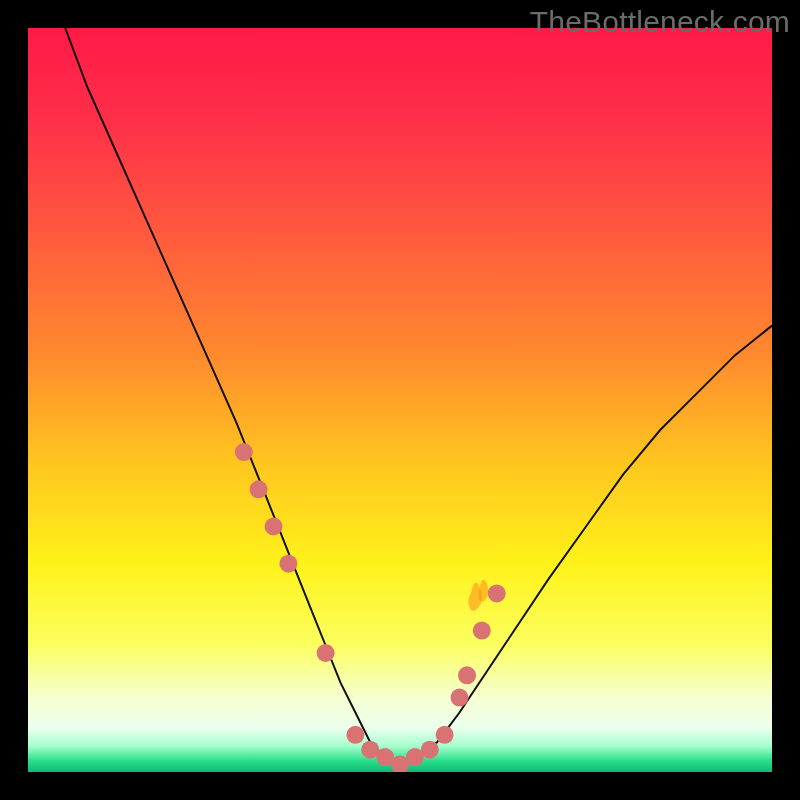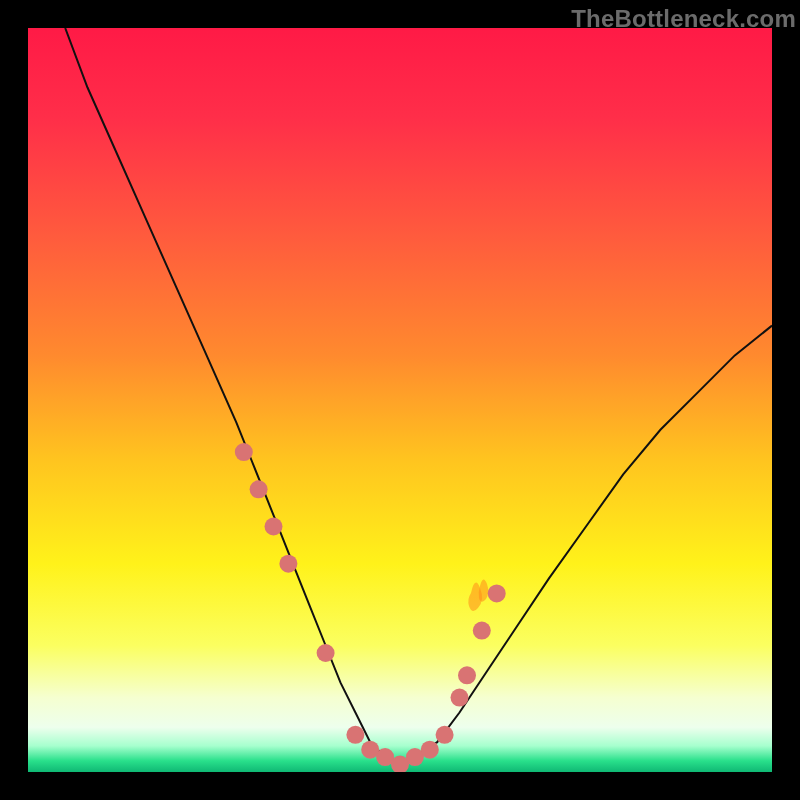--- a/index.html
+++ b/index.html
@@ -22,25 +22,25 @@
     position: absolute;
     top: 28px;
     left: 28px;
     width: 744px;
     height: 744px;
     overflow: hidden;
   }
   .watermark {
     position: absolute;
     top: 5px;
-    right: 4px;
+    right: 10px;
     color: #6b6b6b;
-    font-size: 24px;
+    font-size: 30px;
     letter-spacing: 0.2px;
-    font-weight: 700;
+    font-weight: 400;
   }
   svg.curve {
     position: absolute;
     top: 0; left: 0;
     width: 100%;
     height: 100%;
     overflow: visible;
   }
   .marker {
     fill: #d97373;

